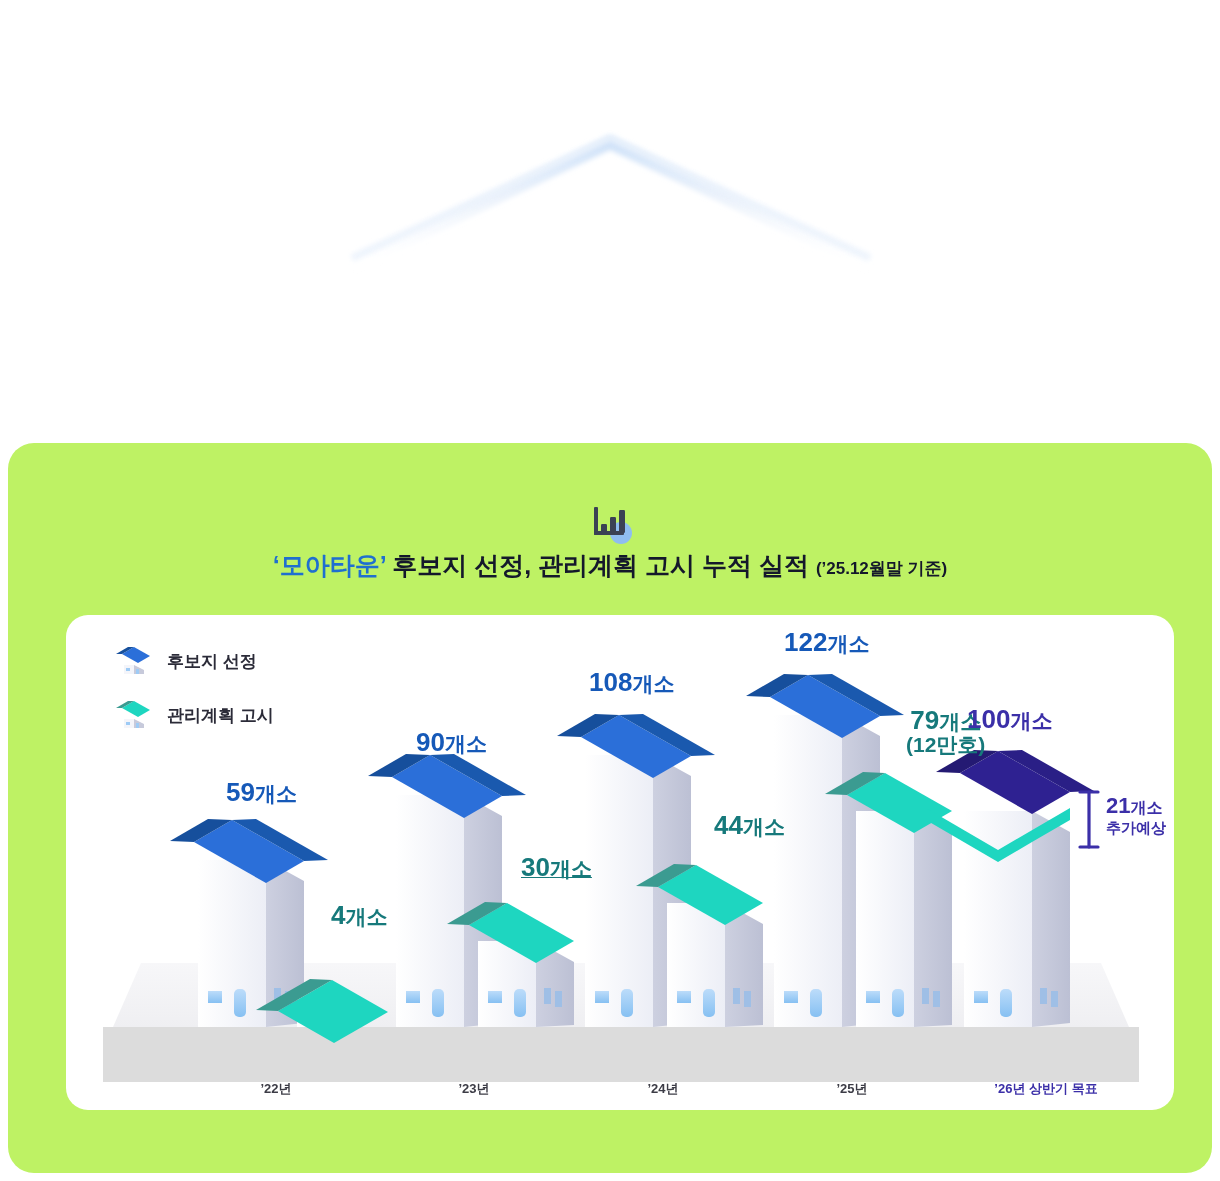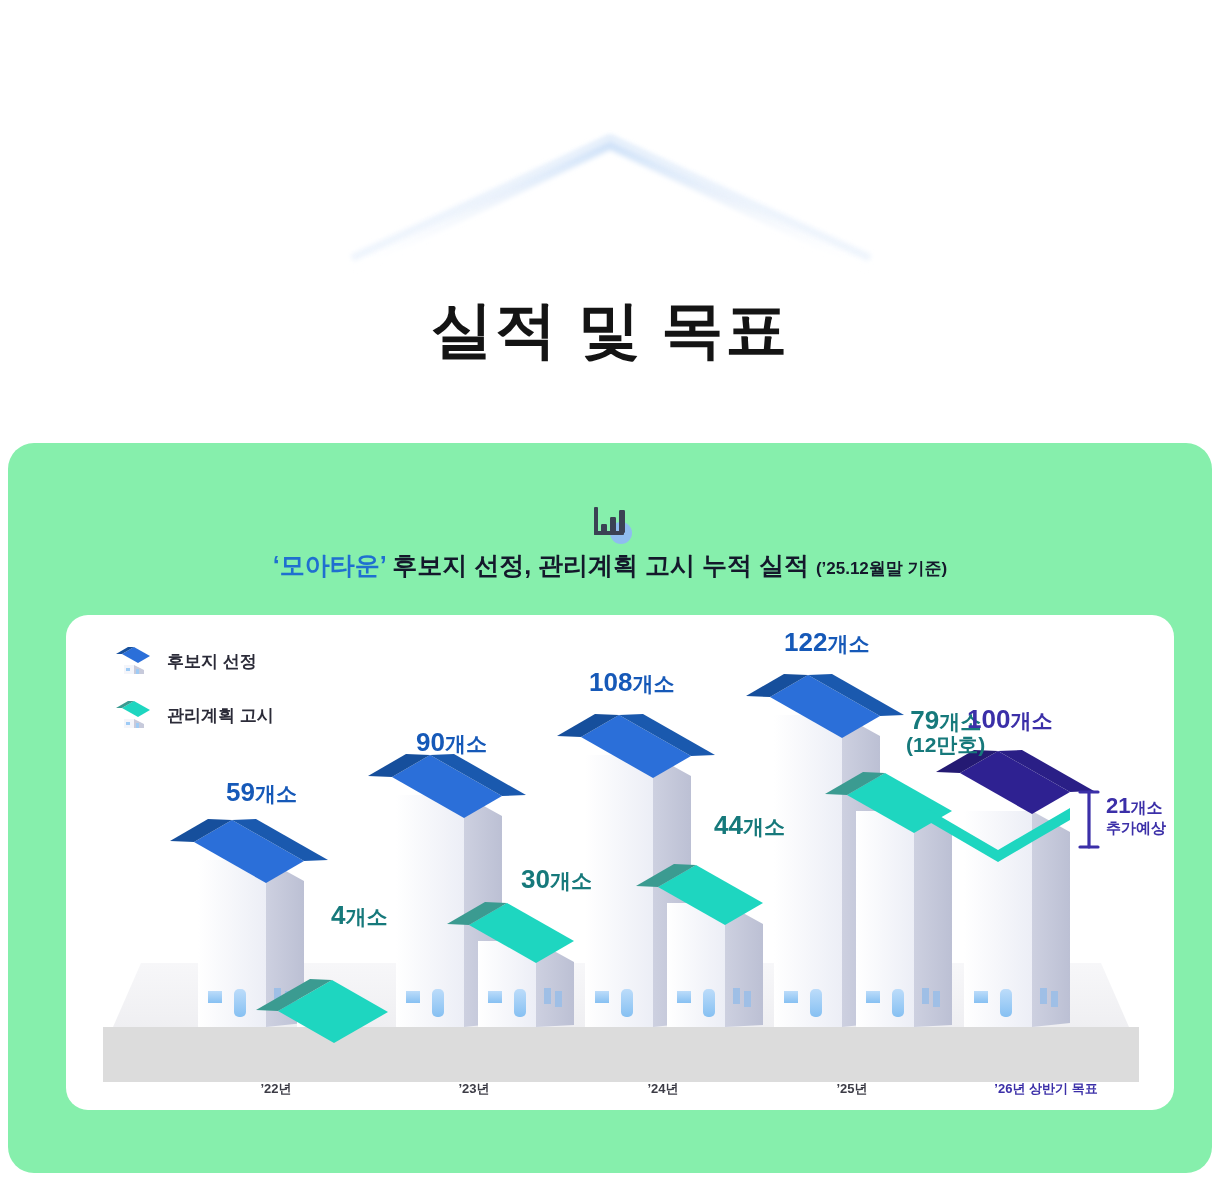--- a/index.html
+++ b/index.html
@@ -39,21 +39,21 @@
     font-weight: 700;
     letter-spacing: 2px;
     color: #141414;
   }
 
   
   .panel {
     position: absolute;
     left: 8px; top: 443px;
     width: 1204px; height: 730px;
-    background: #86efac;
+    background: #bef264;
     border-radius: 26px;
   }
 
   
   .chart-icon-wrap {
     position: absolute;
     left: 0; top: 54px;
     width: 1204px;
     display: flex;
     justify-content: center;
@@ -186,21 +186,20 @@
         </linearGradient>
         <filter id="chevBlur" x="-20%" y="-20%" width="140%" height="140%">
           <feGaussianBlur stdDeviation="2.4"></feGaussianBlur>
         </filter>
       </defs>
       <path d="M 350 140 L 610 16 L 872 140 L 866 152 L 610 30 L 356 152 Z" fill="url(#chevGrad)" filter="url(#chevBlur)"></path>
       <path d="M 352 138 L 610 18 L 870 138" fill="none" stroke="#eaf2fc" stroke-width="7" stroke-linejoin="round" filter="url(#chevBlur)" opacity="0.85"></path>
     </svg>
   </div>
 
-  <div class="hero-title">실적 및 목표</div>
 
   <div class="panel">
 
     <div class="chart-icon-wrap">
       <div class="chart-icon">
         <div class="blob"></div>
         <svg width="48" height="48" viewBox="0 0 48 48">
           <g fill="#3b4254">
             <rect x="8" y="10" width="4" height="28" rx="1"></rect>
             <rect x="8" y="34" width="30" height="4" rx="1"></rect>
@@ -411,21 +410,21 @@
         </div>
 
         <div class="vlabel teal" style="left:265px; top:286px;">
           <span class="num">4</span><span class="unit">개소</span>
         </div>
 
         <div class="vlabel blue" style="left:350px; top:97px;margin-top:16px;">
           <span class="num">90</span><span class="unit">개소</span>
         </div>
 
-        <div class="vlabel teal" style="left:455px; top:250px;">
+        <div class="vlabel teal" style="left:455px; top:238px;text-decoration:underline;">
           <span class="num">30</span><span class="unit">개소</span>
         </div>
 
         <div class="vlabel blue" style="left:523px; top:53px;">
           <span class="num">108</span><span class="unit">개소</span>
         </div>
 
         <div class="vlabel teal" style="left:648px; top:196px;">
           <span class="num">44</span><span class="unit">개소</span>
         </div>

